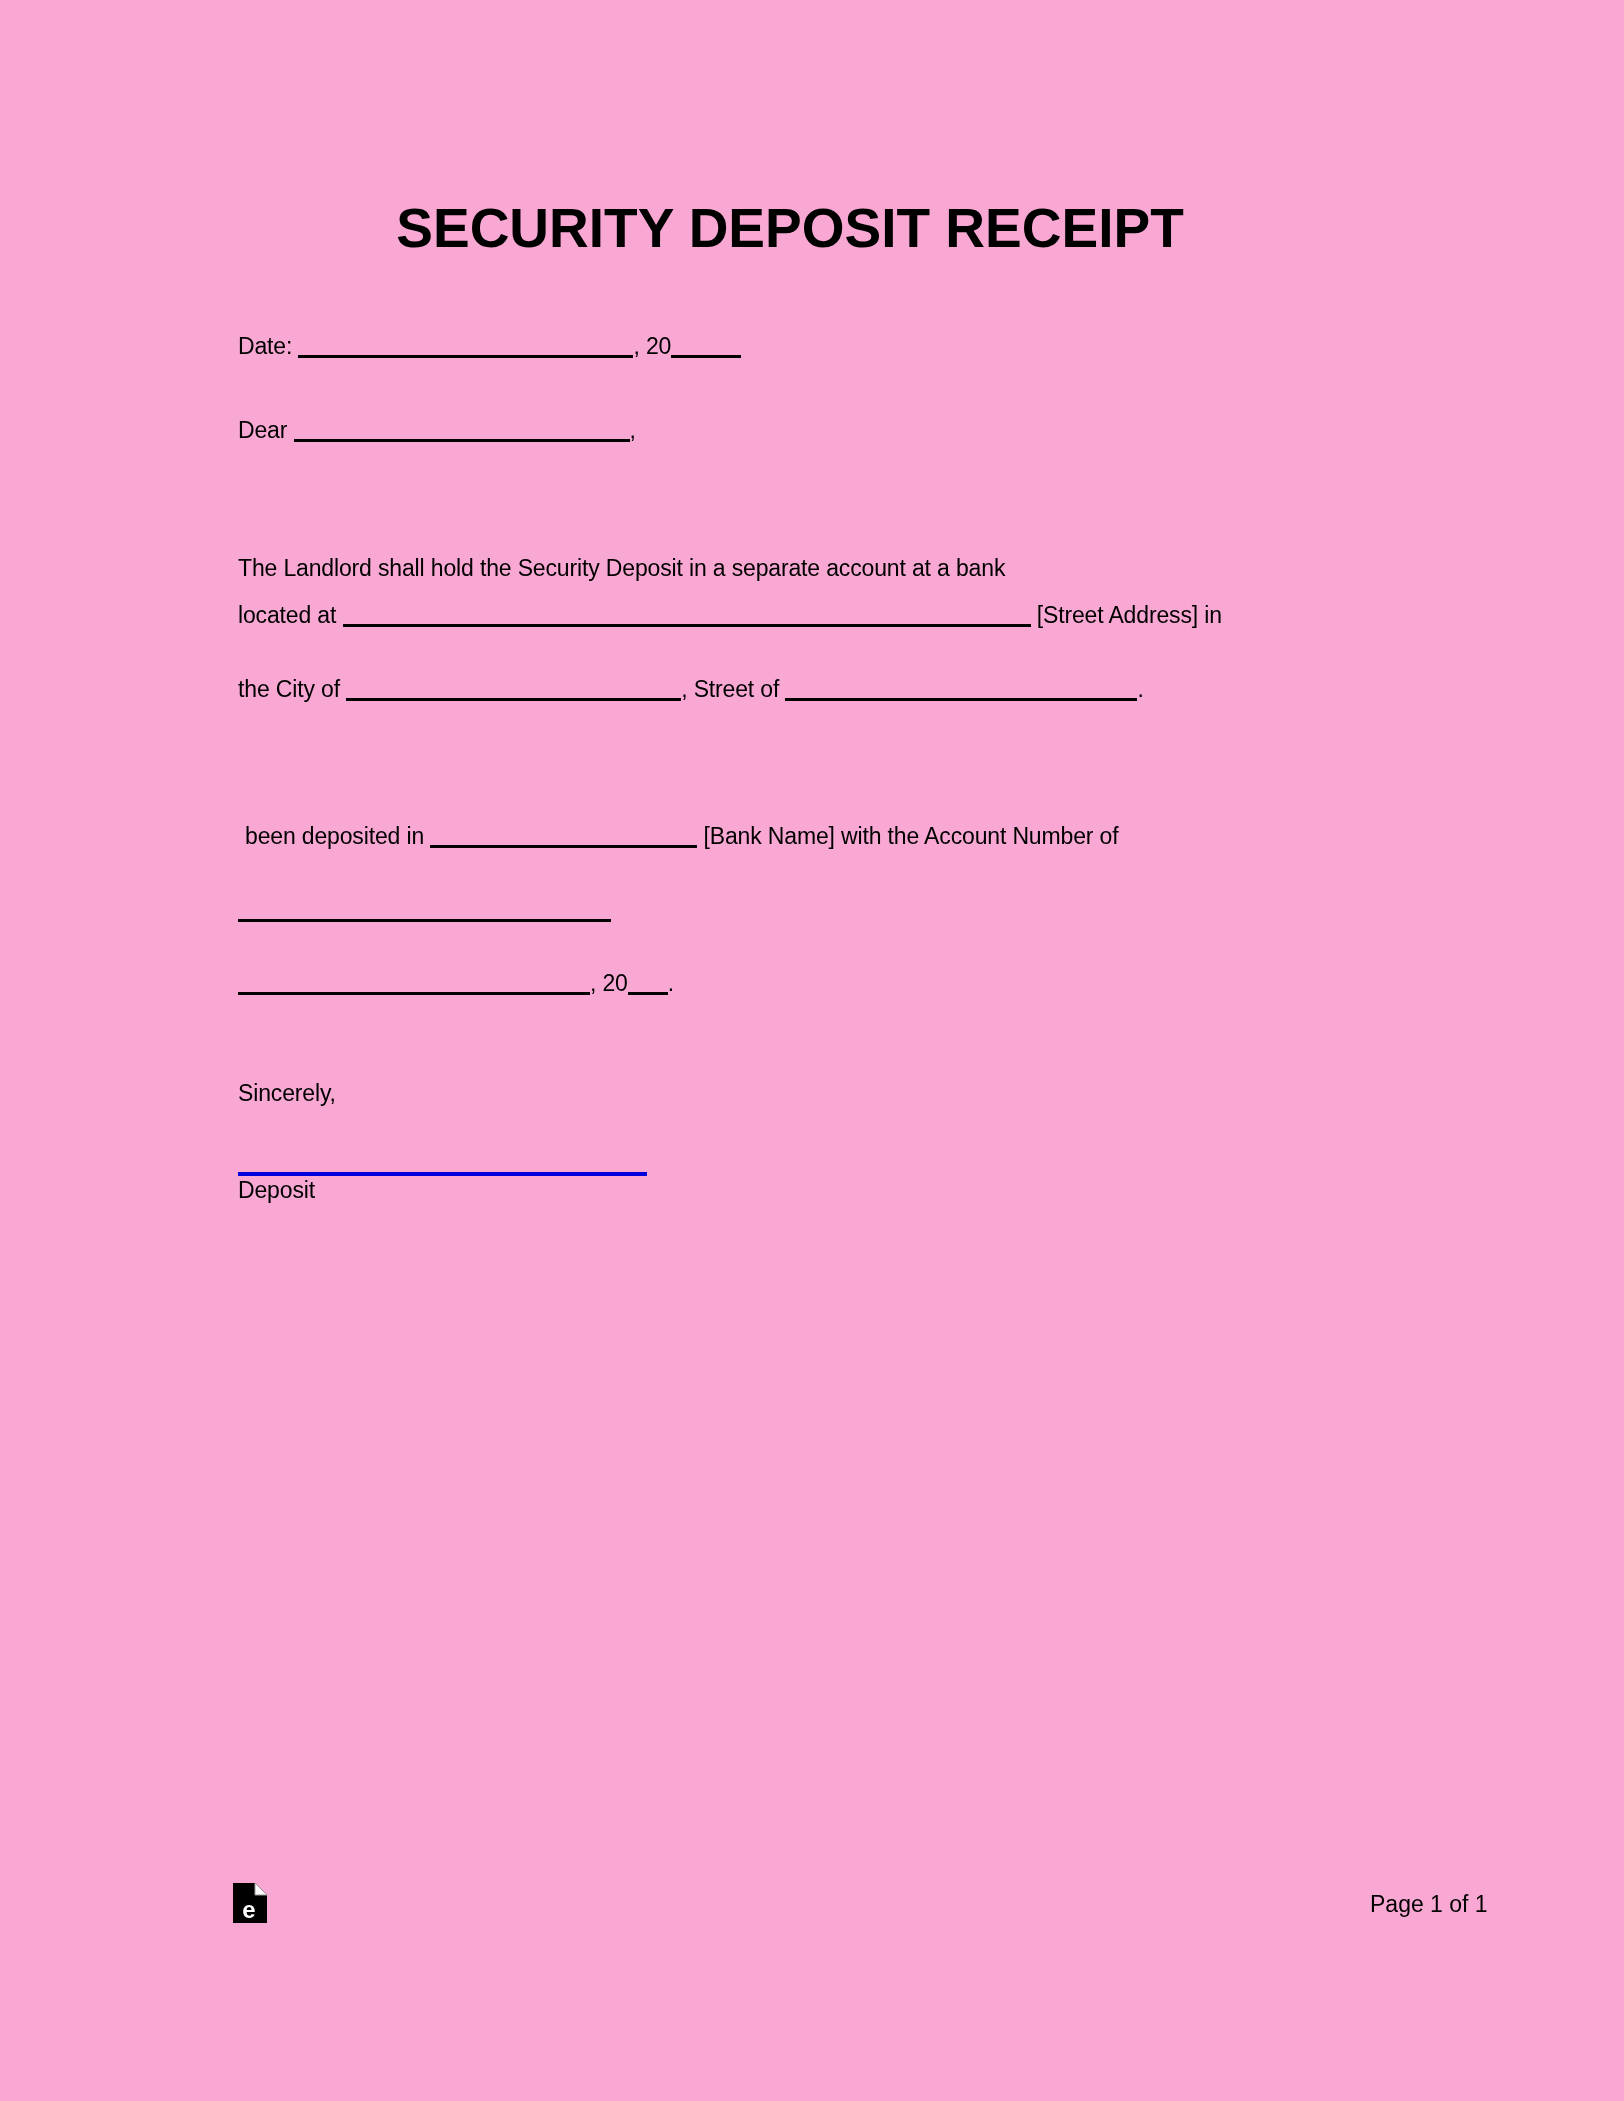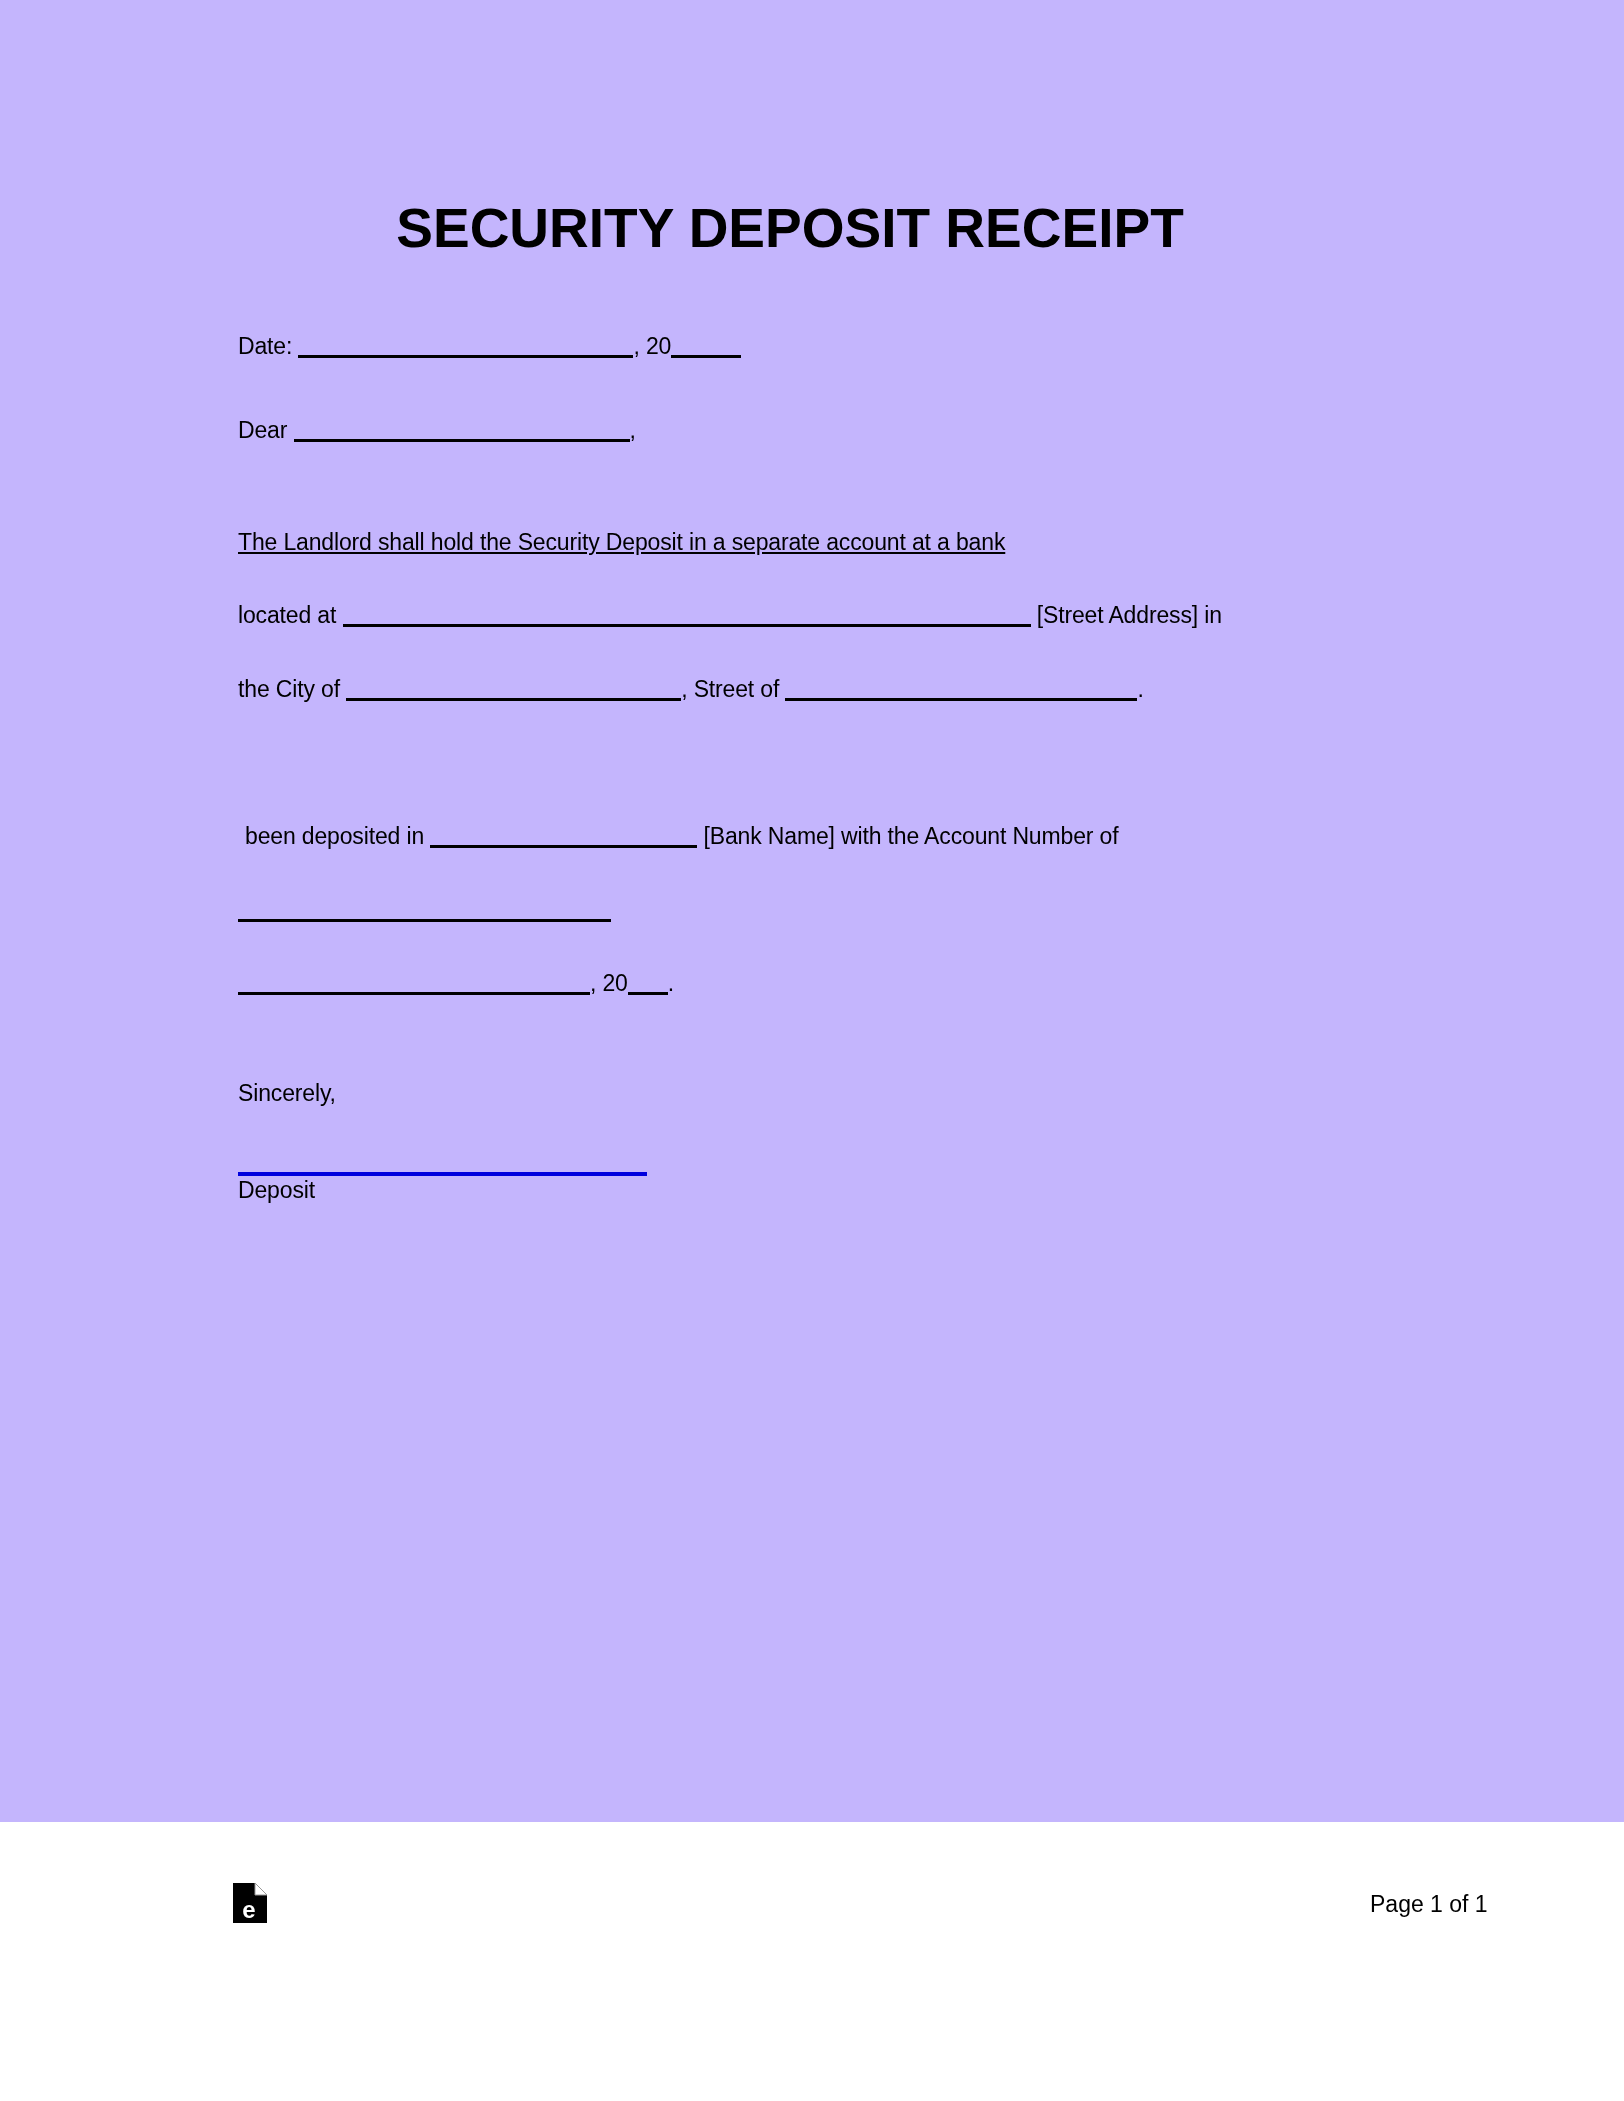--- a/index.html
+++ b/index.html
@@ -12,22 +12,22 @@
     height: 2101px;
     position: relative;
     overflow: hidden;
     font-family: "Liberation Sans", sans-serif;
     color: #000000;
   }
   .page {
     position: absolute;
     left: 0; top: 0;
     width: 1624px;
-    height: 1822px;
-    background: #c4b5fd;
+    height: 2101px;
+    background: #f9a8d4;
   }
   .title {
     position: absolute;
     left: 0;
     width: 1580px;
     top: 196px;
     text-align: center;
     font-weight: bold;
     font-size: 55px;
     line-height: 64px;
@@ -84,21 +84,21 @@
   <div class="line" style="top:326px;">
     <span>Date:</span>
     <span class="blank" style="width:335px;"></span><span>, 20</span><span class="blank" style="width:70px;"></span>
   </div>
 
   <div class="line" style="top:410px;">
     <span>Dear</span>
     <span class="blank" style="width:336px;"></span><span>,</span>
   </div>
 
-  <div class="line" style="top:522px;text-decoration:underline;">
+  <div class="line" style="top:548px;">
     <span>The Landlord shall hold the Security Deposit in a separate account at a bank</span>
   </div>
 
   <div class="line" style="top:595px;">
     <span>located at</span>
     <span class="blank" style="width:688px;"></span>
     <span>[Street Address] in</span>
   </div>
 
   <div class="line" style="top:669px;">

